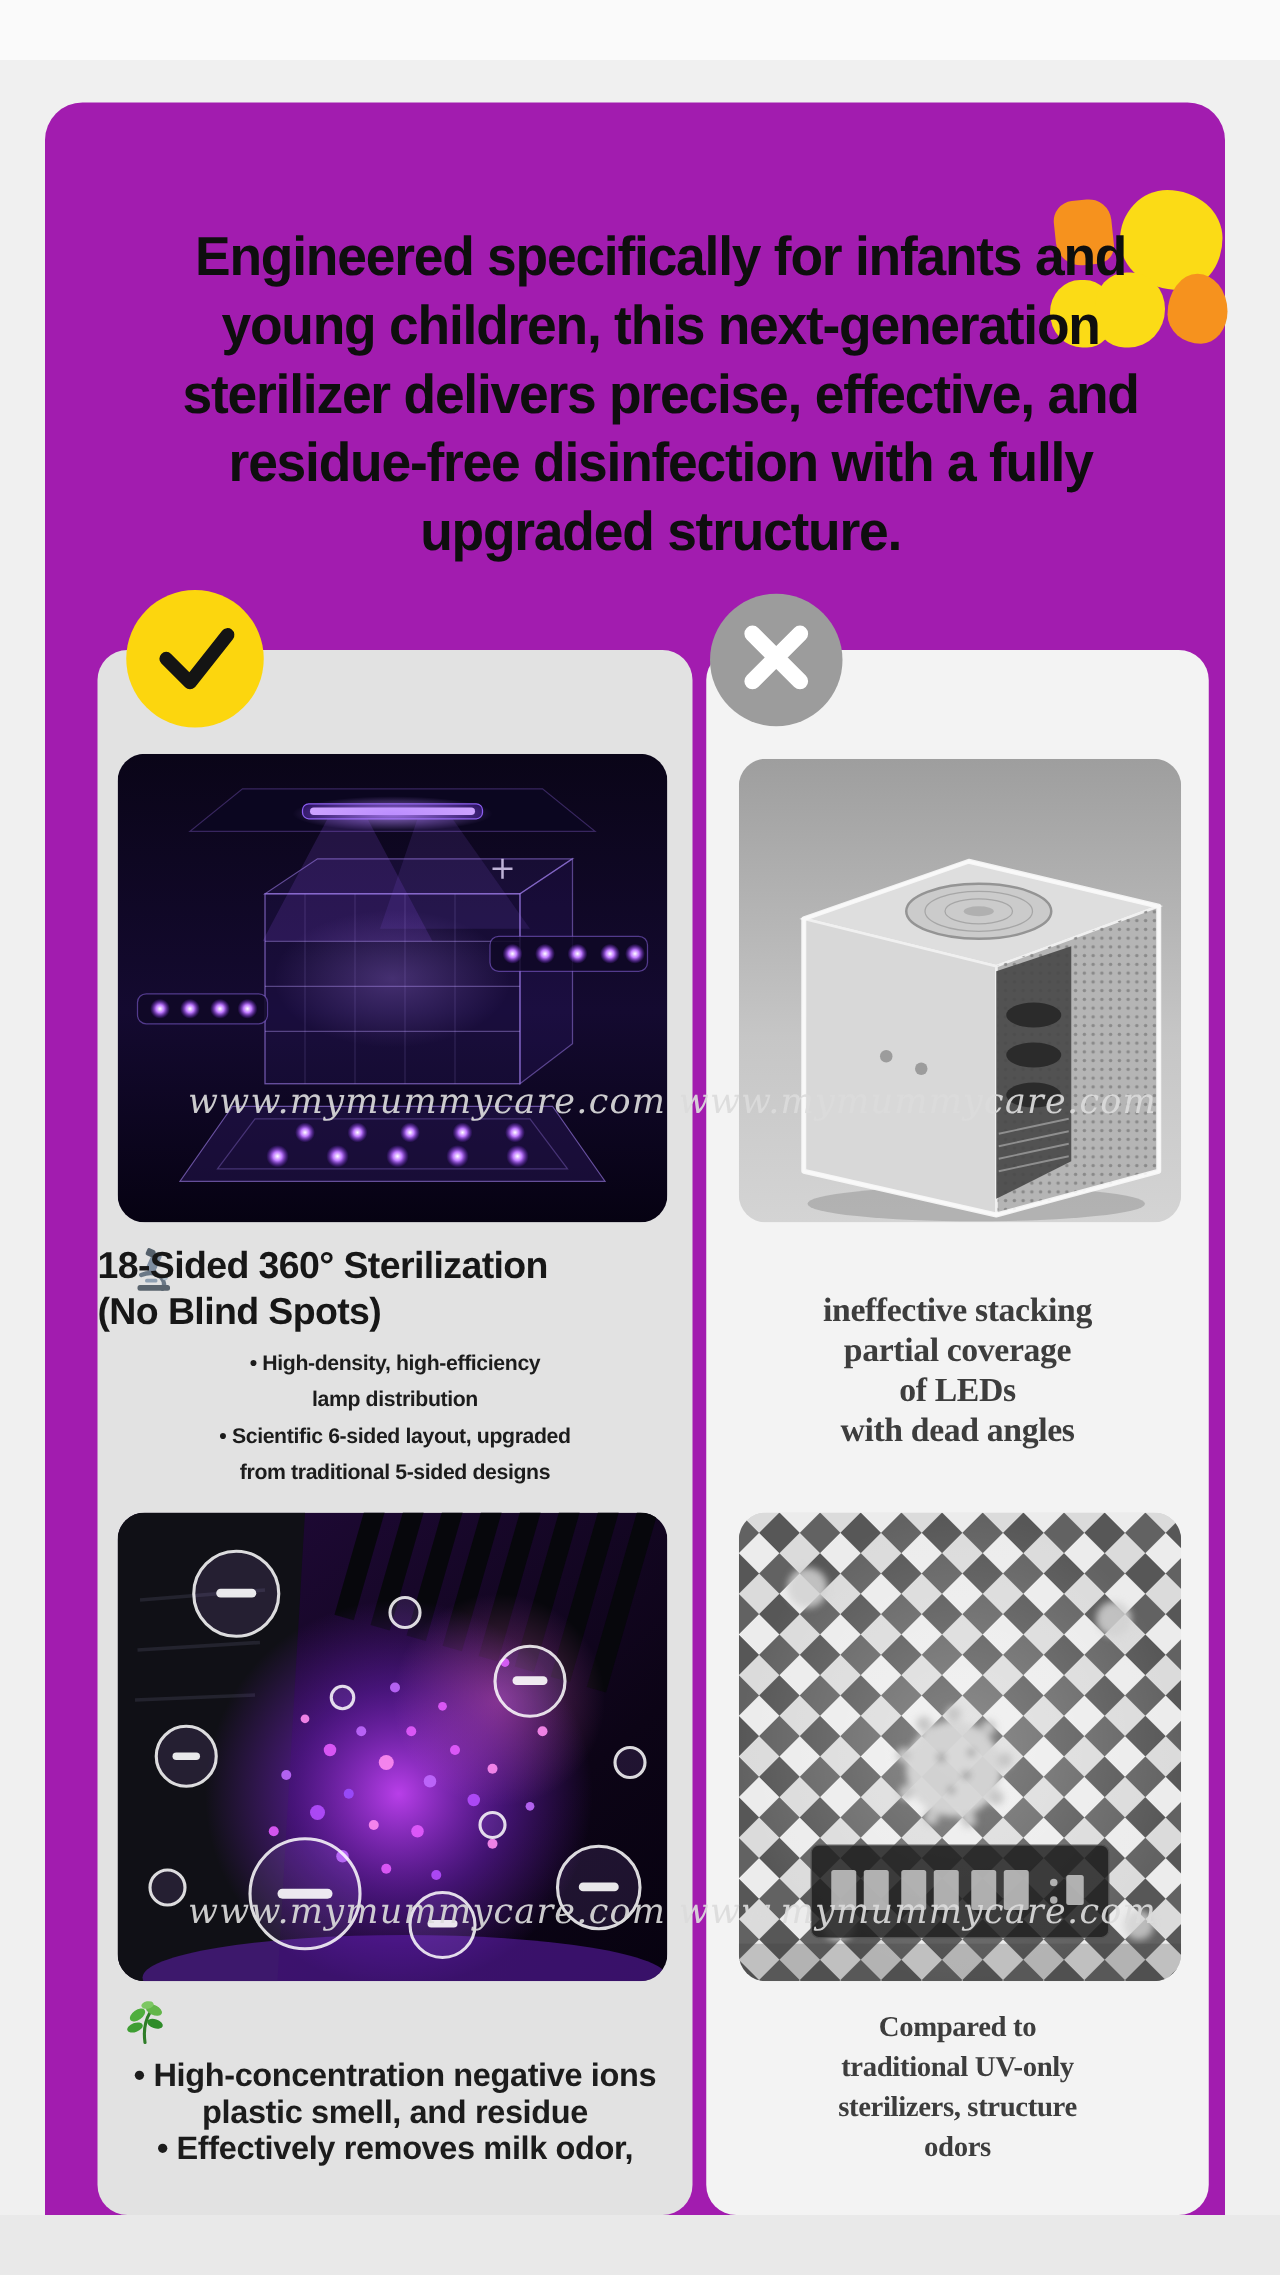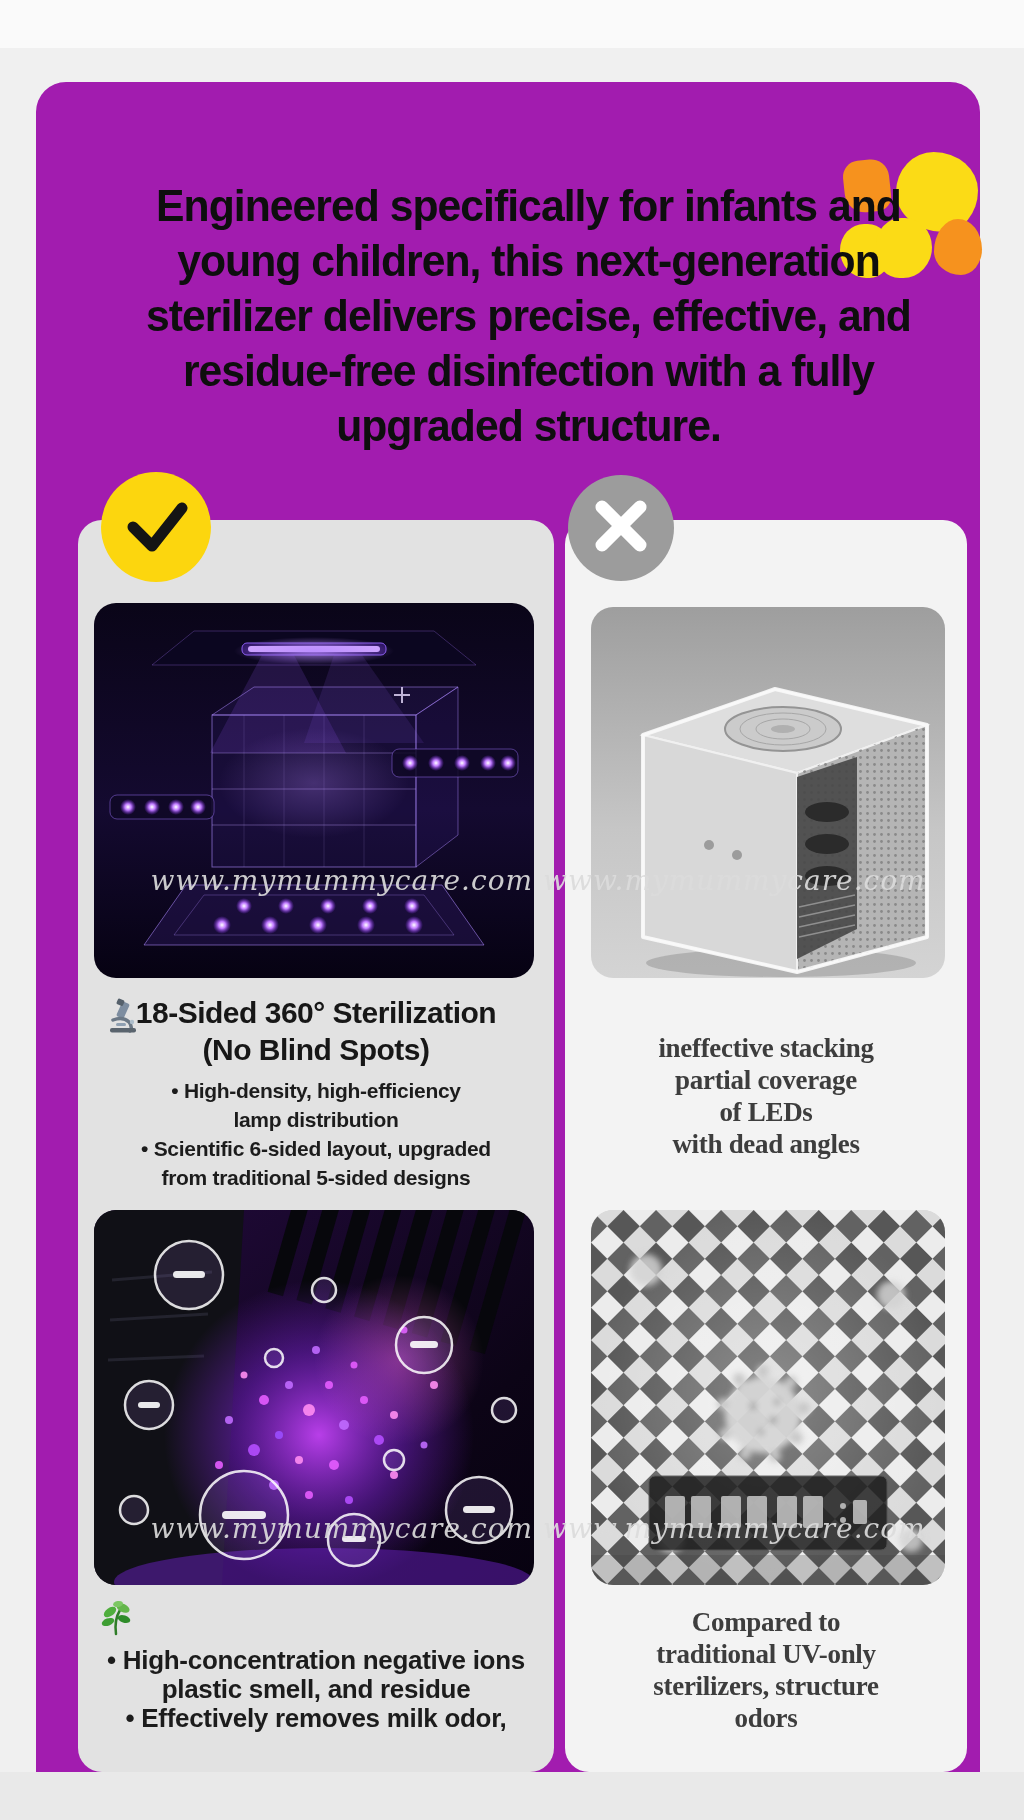--- a/index.html
+++ b/index.html
@@ -35,35 +35,35 @@
   .panel{position:absolute;top:438px;height:1252px;border-radius:24px;z-index:1;}
   .panel.left{left:42px;width:476px;background:#e2e2e2;}
   .panel.right{left:529px;width:402px;background:#f3f3f3;}
   .photo{position:absolute;border-radius:22px;overflow:hidden;}
   .photo svg{display:block;}
   .p-l1{left:16px;top:83px;width:440px;height:375px;}
   .p-r1{left:26px;top:87px;width:354px;height:371px;}
   .p-l2{left:16px;top:690px;width:440px;height:375px;}
   .p-r2{left:26px;top:690px;width:354px;height:375px;}
   
-  .lp-head1{position:absolute;left:0;top:474px;width:476px;text-align:center;
+  .lp-head1{position:absolute;left:0;top:474px;width:476px;
     font-weight:700;font-size:30px;line-height:37px;color:#171717;letter-spacing:-0.5px;}
   .mic-icon{position:absolute;left:26px;top:478px;width:38px;height:38px;}
   .lp-bullets1{position:absolute;left:0;top:556px;width:476px;text-align:center;
-    font-weight:700;font-size:21px;line-height:29px;color:#1c1c1c;letter-spacing:-0.3px;}
+    font-weight:700;font-size:17px;line-height:29px;color:#1c1c1c;letter-spacing:-0.3px;}
   .lp-head2{position:absolute;left:30px;top:1076px;width:446px;text-align:center;
     font-weight:700;font-size:31px;line-height:38px;color:#121212;letter-spacing:-0.5px;}
   .herb-icon{position:absolute;left:18px;top:1078px;width:40px;height:40px;}
   .lp-bullets2{position:absolute;left:0;top:1126px;width:476px;text-align:center;
     font-weight:700;font-size:26px;line-height:29px;color:#1c1c1c;letter-spacing:-0.3px;}
   
   .rp-text{position:absolute;left:0;width:402px;text-align:center;
     font-weight:700;color:#3d3d3d;letter-spacing:-0.3px;font-family:Liberation Serif, serif;}
   .rp-text1{top:512px;font-size:27px;line-height:32px;}
-  .rp-text2{top:1086px;font-size:27px;line-height:32px;}
+  .rp-text2{top:1086px;font-size:23px;line-height:32px;}
   
   .watermark{
     position:absolute;left:42px;width:920px;text-align:center;z-index:5;
     font-family:"DejaVu Serif",serif;font-style:italic;
     font-size:28px;color:#dcdcdc;opacity:.92;letter-spacing:1px;white-space:nowrap;
   }
   .wm1{top:782px;}
   .wm2{top:1430px;}
 </style>
 </head>

